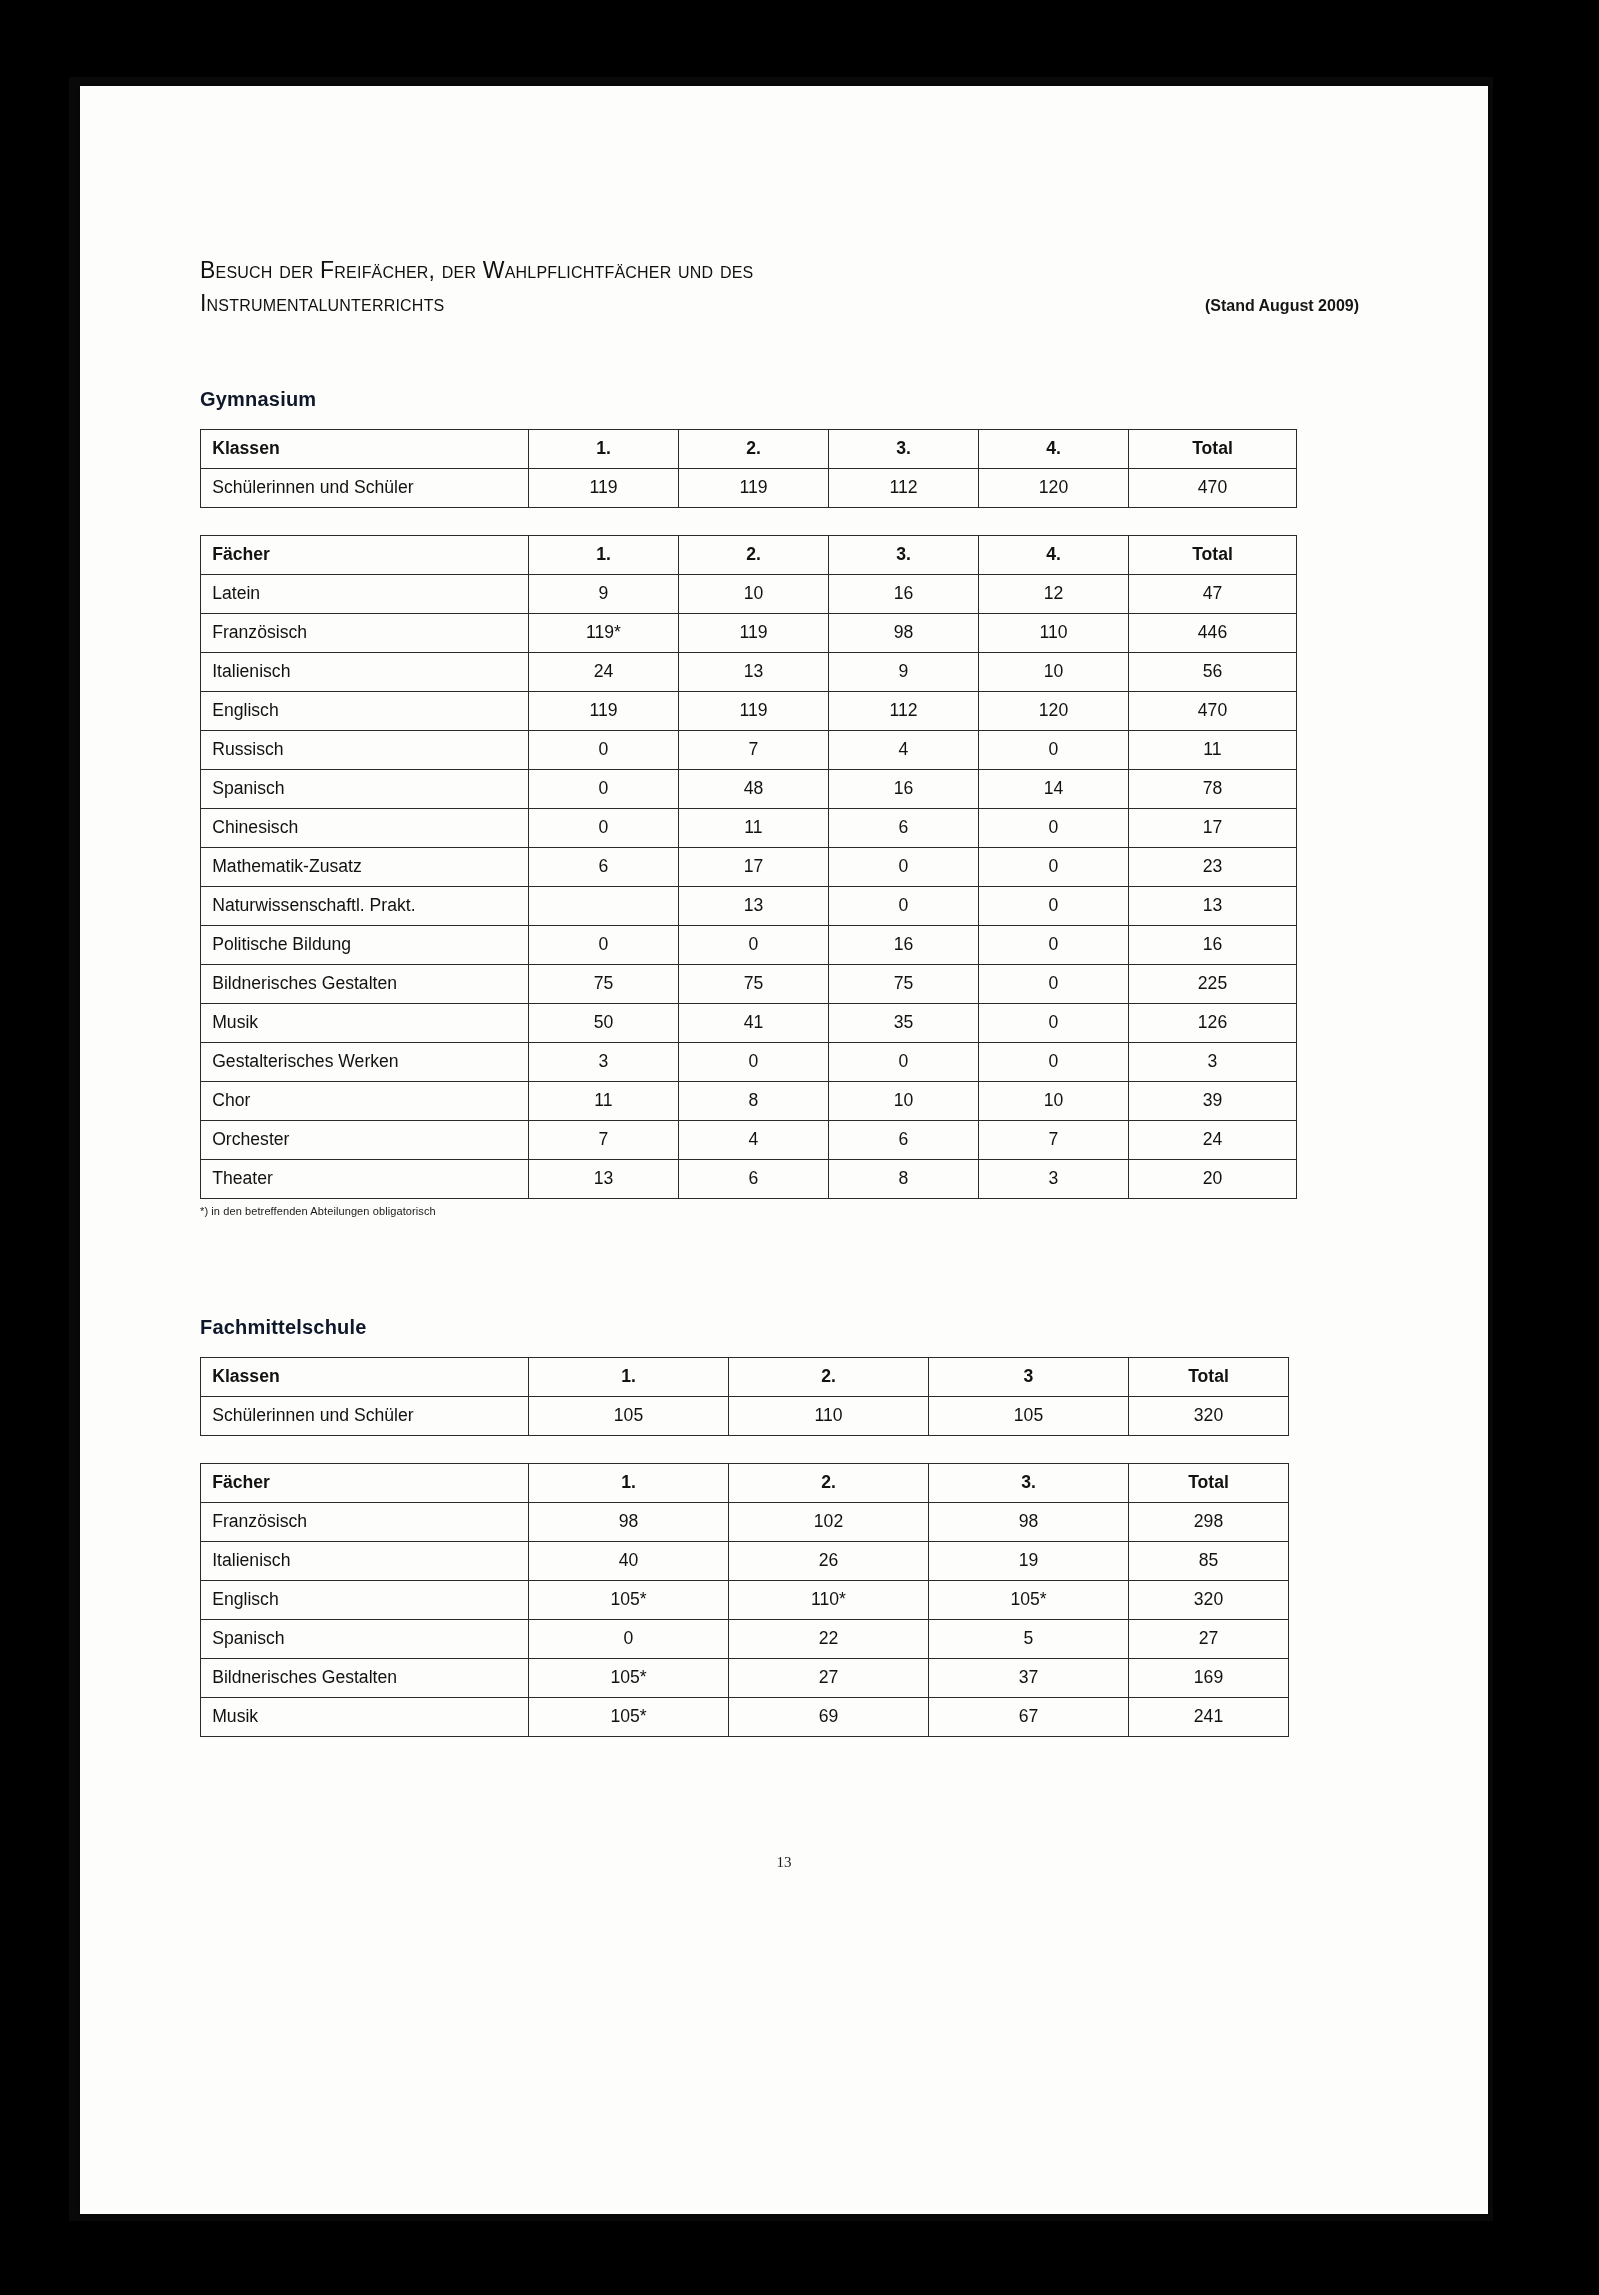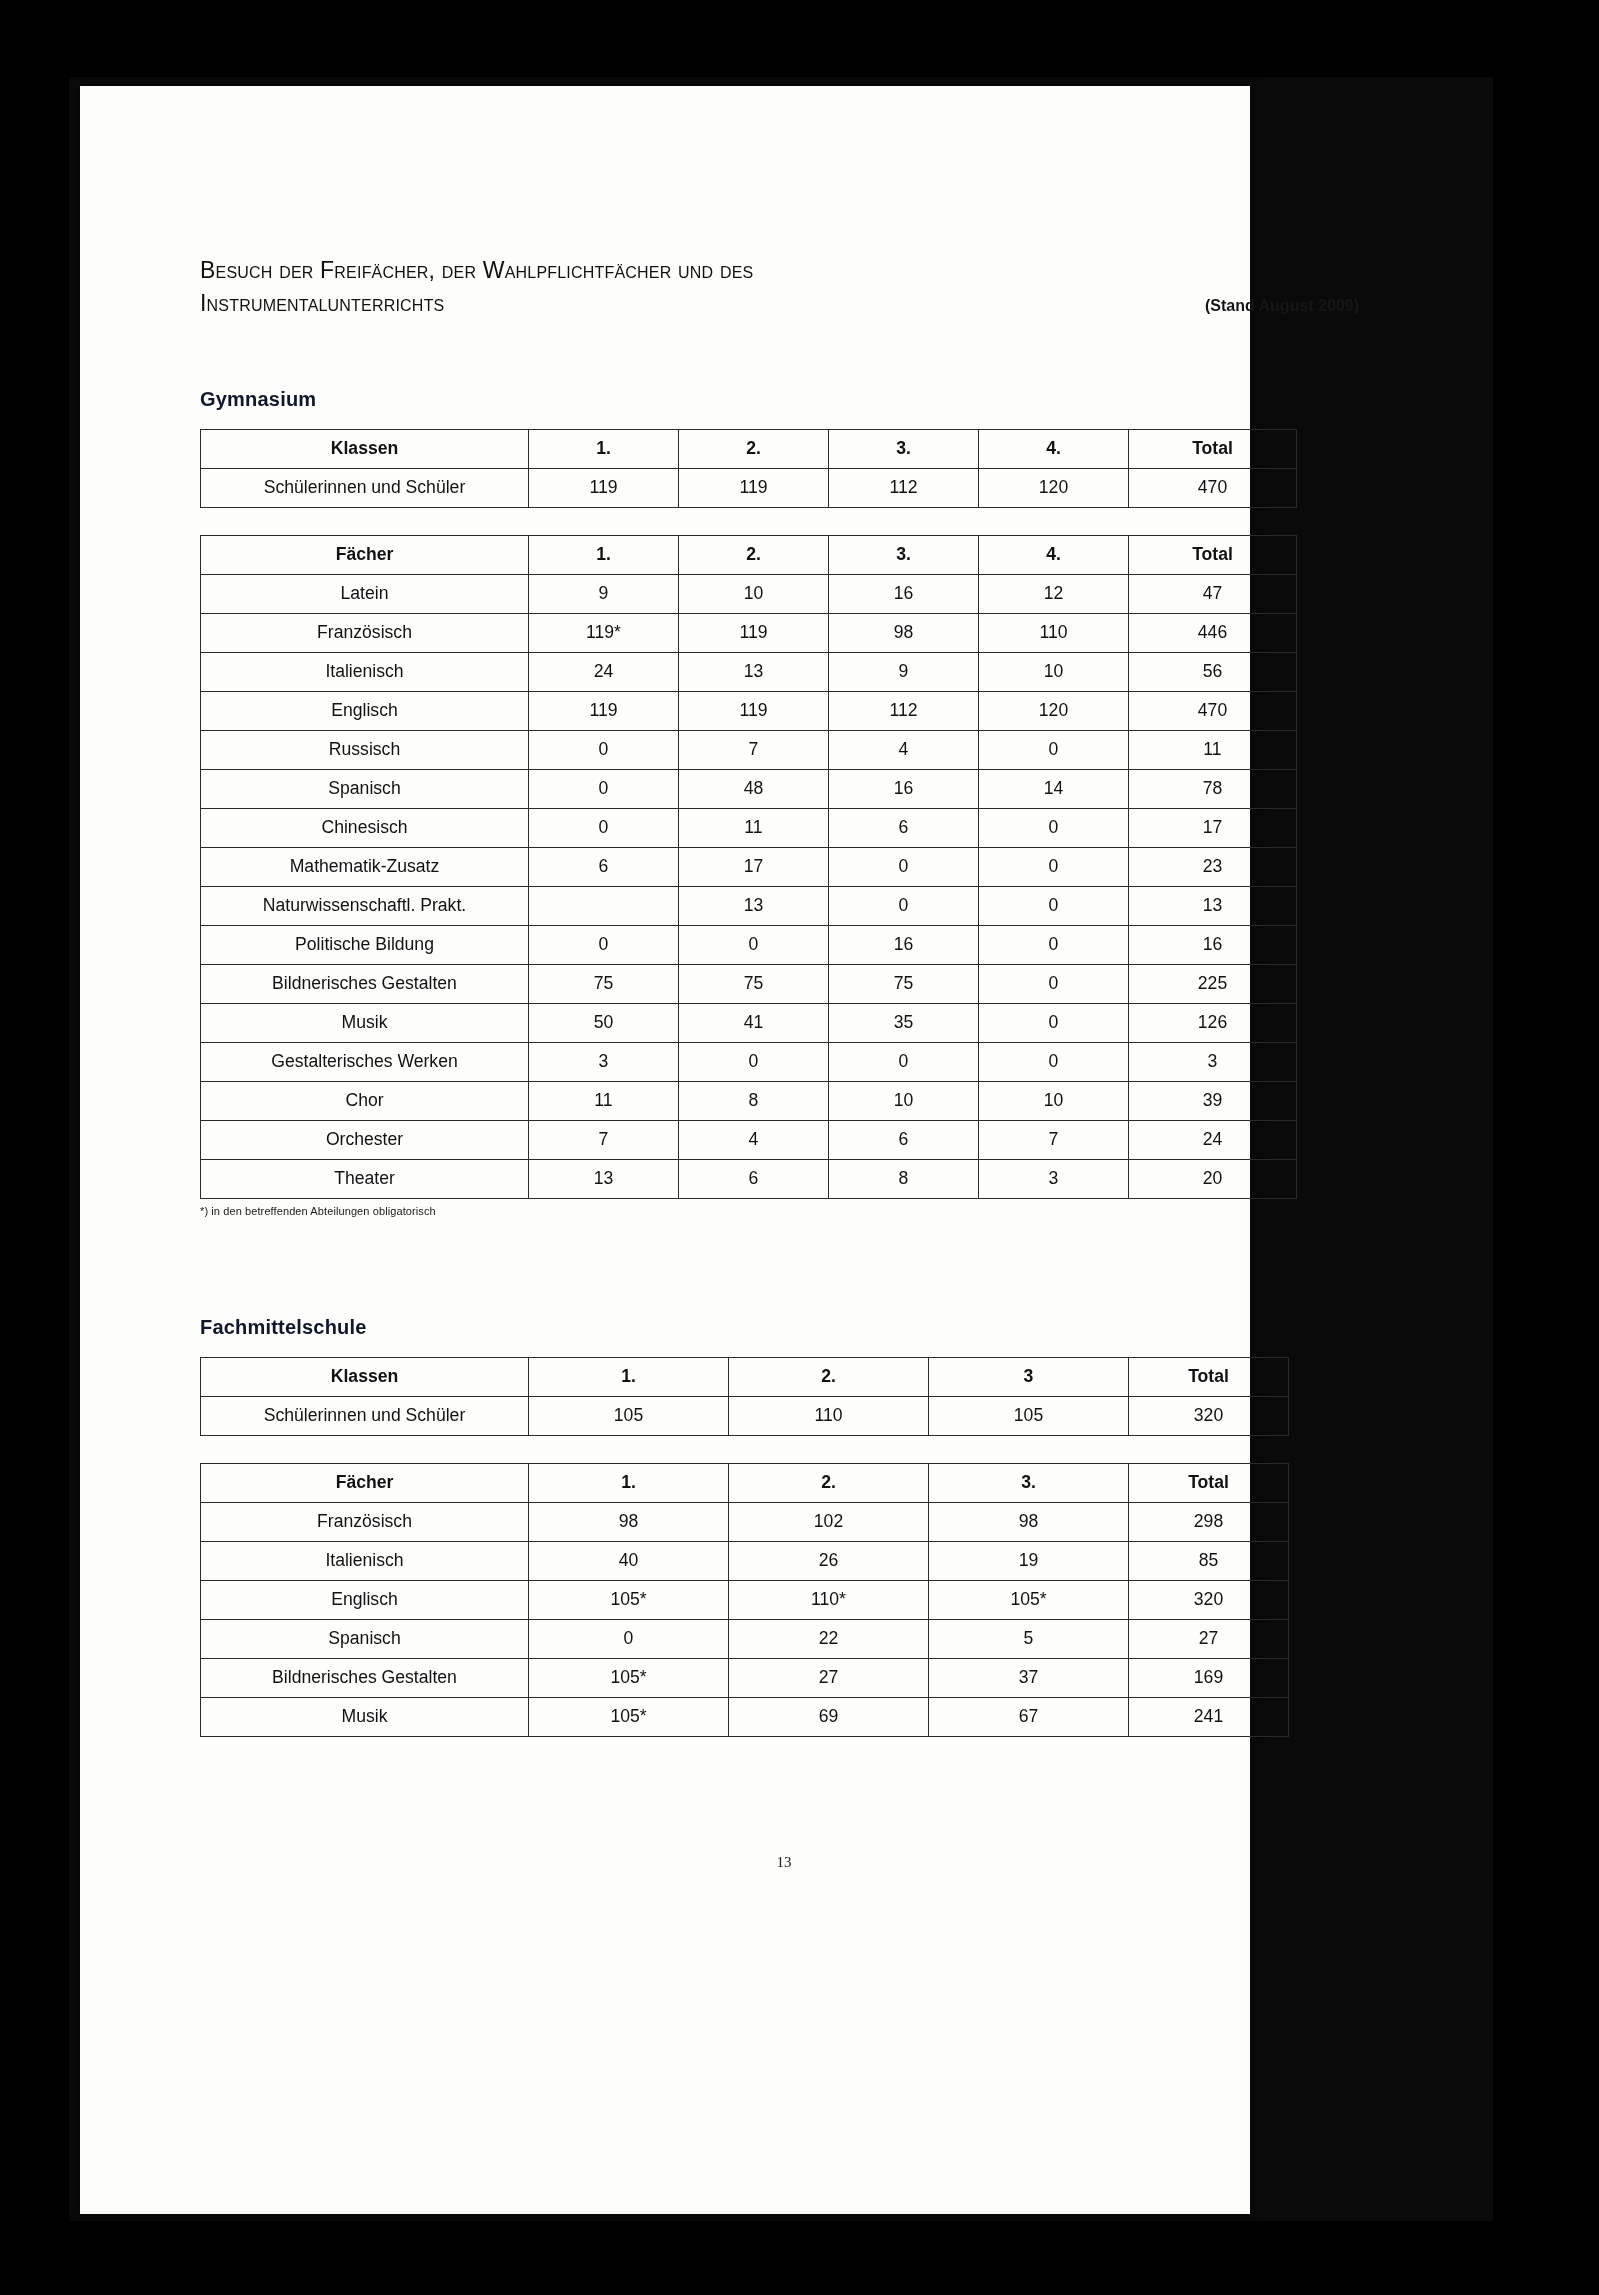--- a/index.html
+++ b/index.html
@@ -19,21 +19,21 @@
     left: 69px;
     top: 77px;
     width: 1424px;
     height: 2144px;
     background: #0a0a0a;
   }
   .page {
     position: absolute;
     left: 80px;
     top: 86px;
-    width: 1170px;
+    width: 1408px;
     height: 2128px;
     background: #fdfdfb;
     box-shadow: 0 0 11.2px rgba(0,0,0,0.55);
   }
   .content {
     position: absolute;
     left: 120px;
     top: 168px;
     width: 1184px;
   }
@@ -86,21 +86,21 @@
     color: #121212;
   }
   table.grid td, table.grid th {
     border: 1.2px solid #2a2a2a;
     height: 38px;
     padding: 0 11.2px;
     font-weight: normal;
     vertical-align: middle;
   }
   table.grid td.label, table.grid th.label {
-    text-align: center;
+    text-align: left;
   }
   table.grid td.num, table.grid th.num {
     text-align: center;
   }
   table.grid th {
     font-weight: bold;
   }
   .spacer-22 { height: 27px; }
 
   .footnote {

